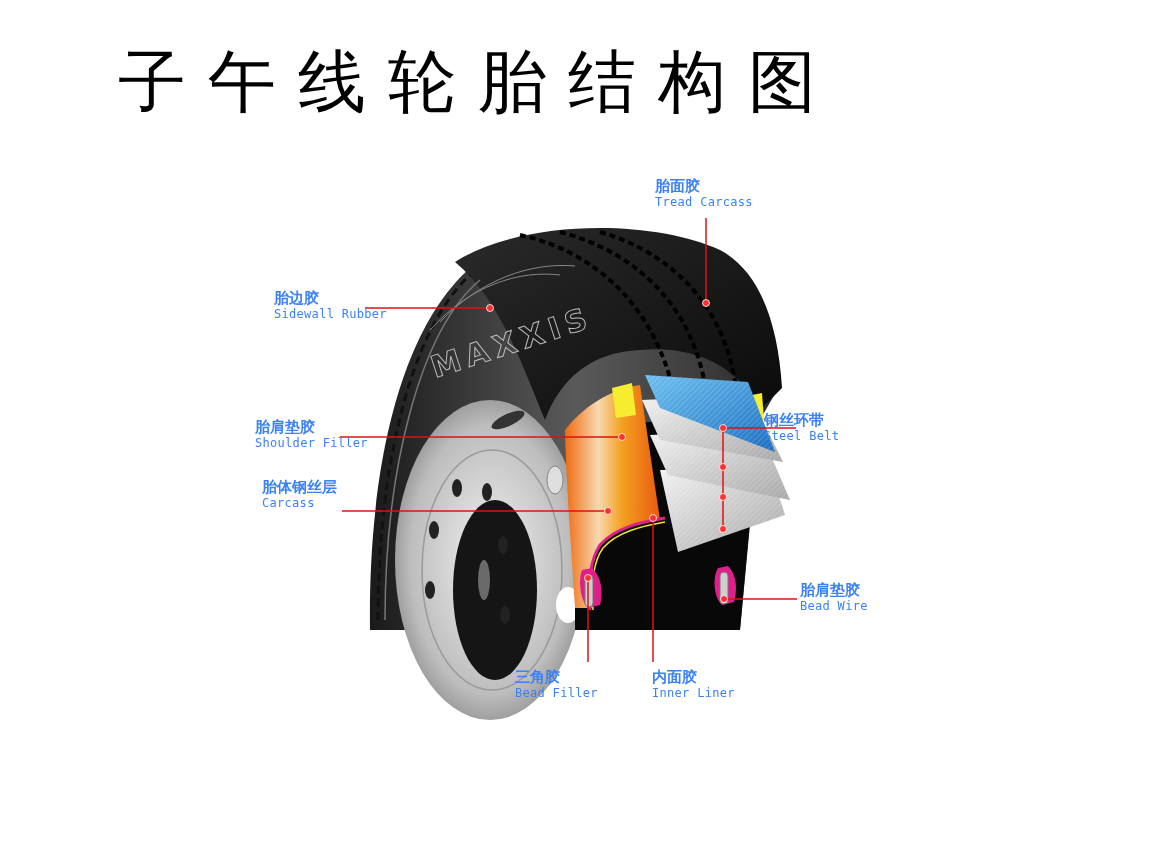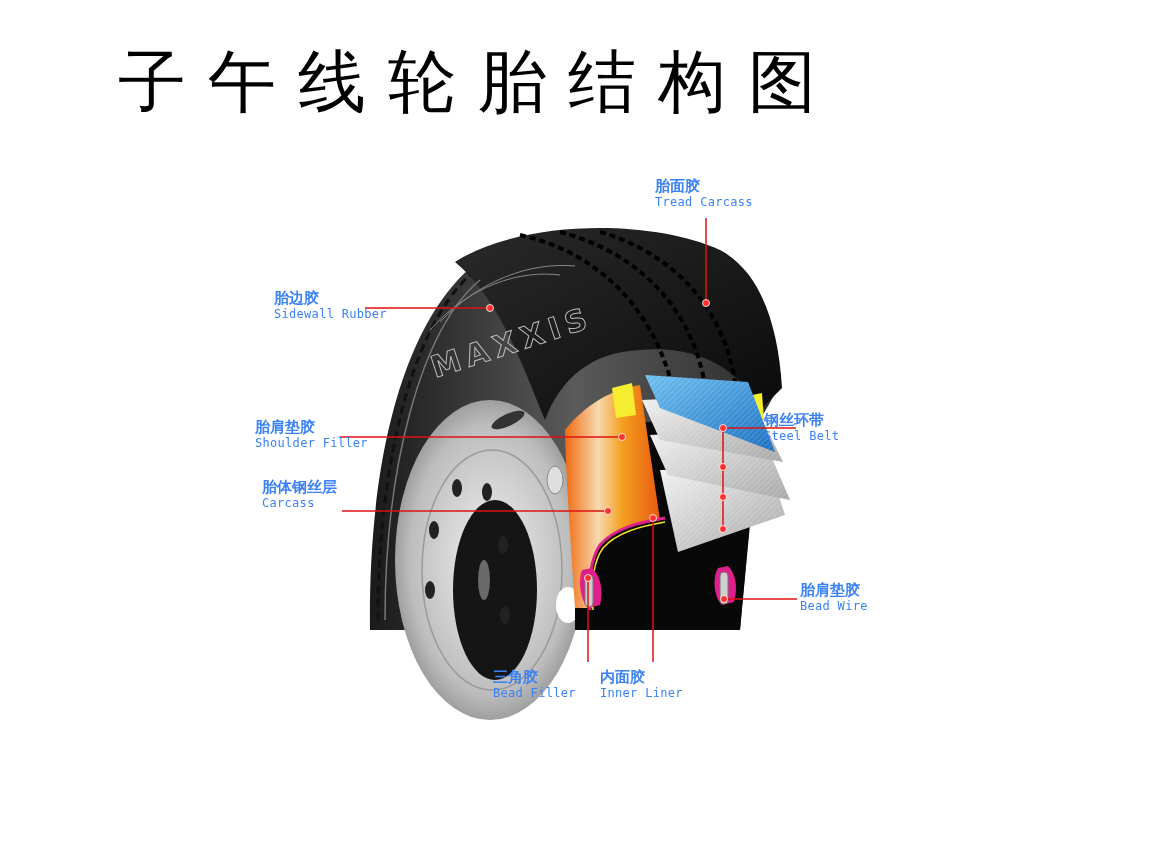--- a/index.html
+++ b/index.html
@@ -182,21 +182,21 @@
 <div class="lbl" style="left:764px; top:411px; width:84px;">
   <span class="cn">钢丝环带</span>
   <span class="en">Steel Belt</span>
 </div>
 
 <div class="lbl" style="left:800px; top:581px; width:84px;">
   <span class="cn">胎肩垫胶</span>
   <span class="en">Bead Wire</span>
 </div>
 
-<div class="lbl" style="left:493px; top:668px; width:94px;">
+<div class="lbl" style="left:515px; top:668px; width:94px;">
   <span class="cn">三角胶</span>
   <span class="en">Bead Filler</span>
 </div>
 
-<div class="lbl" style="left:600px; top:668px; width:90px;">
+<div class="lbl" style="left:652px; top:668px; width:90px;">
   <span class="cn">内面胶</span>
   <span class="en">Inner Liner</span>
 </div>
 
 </body></html>

